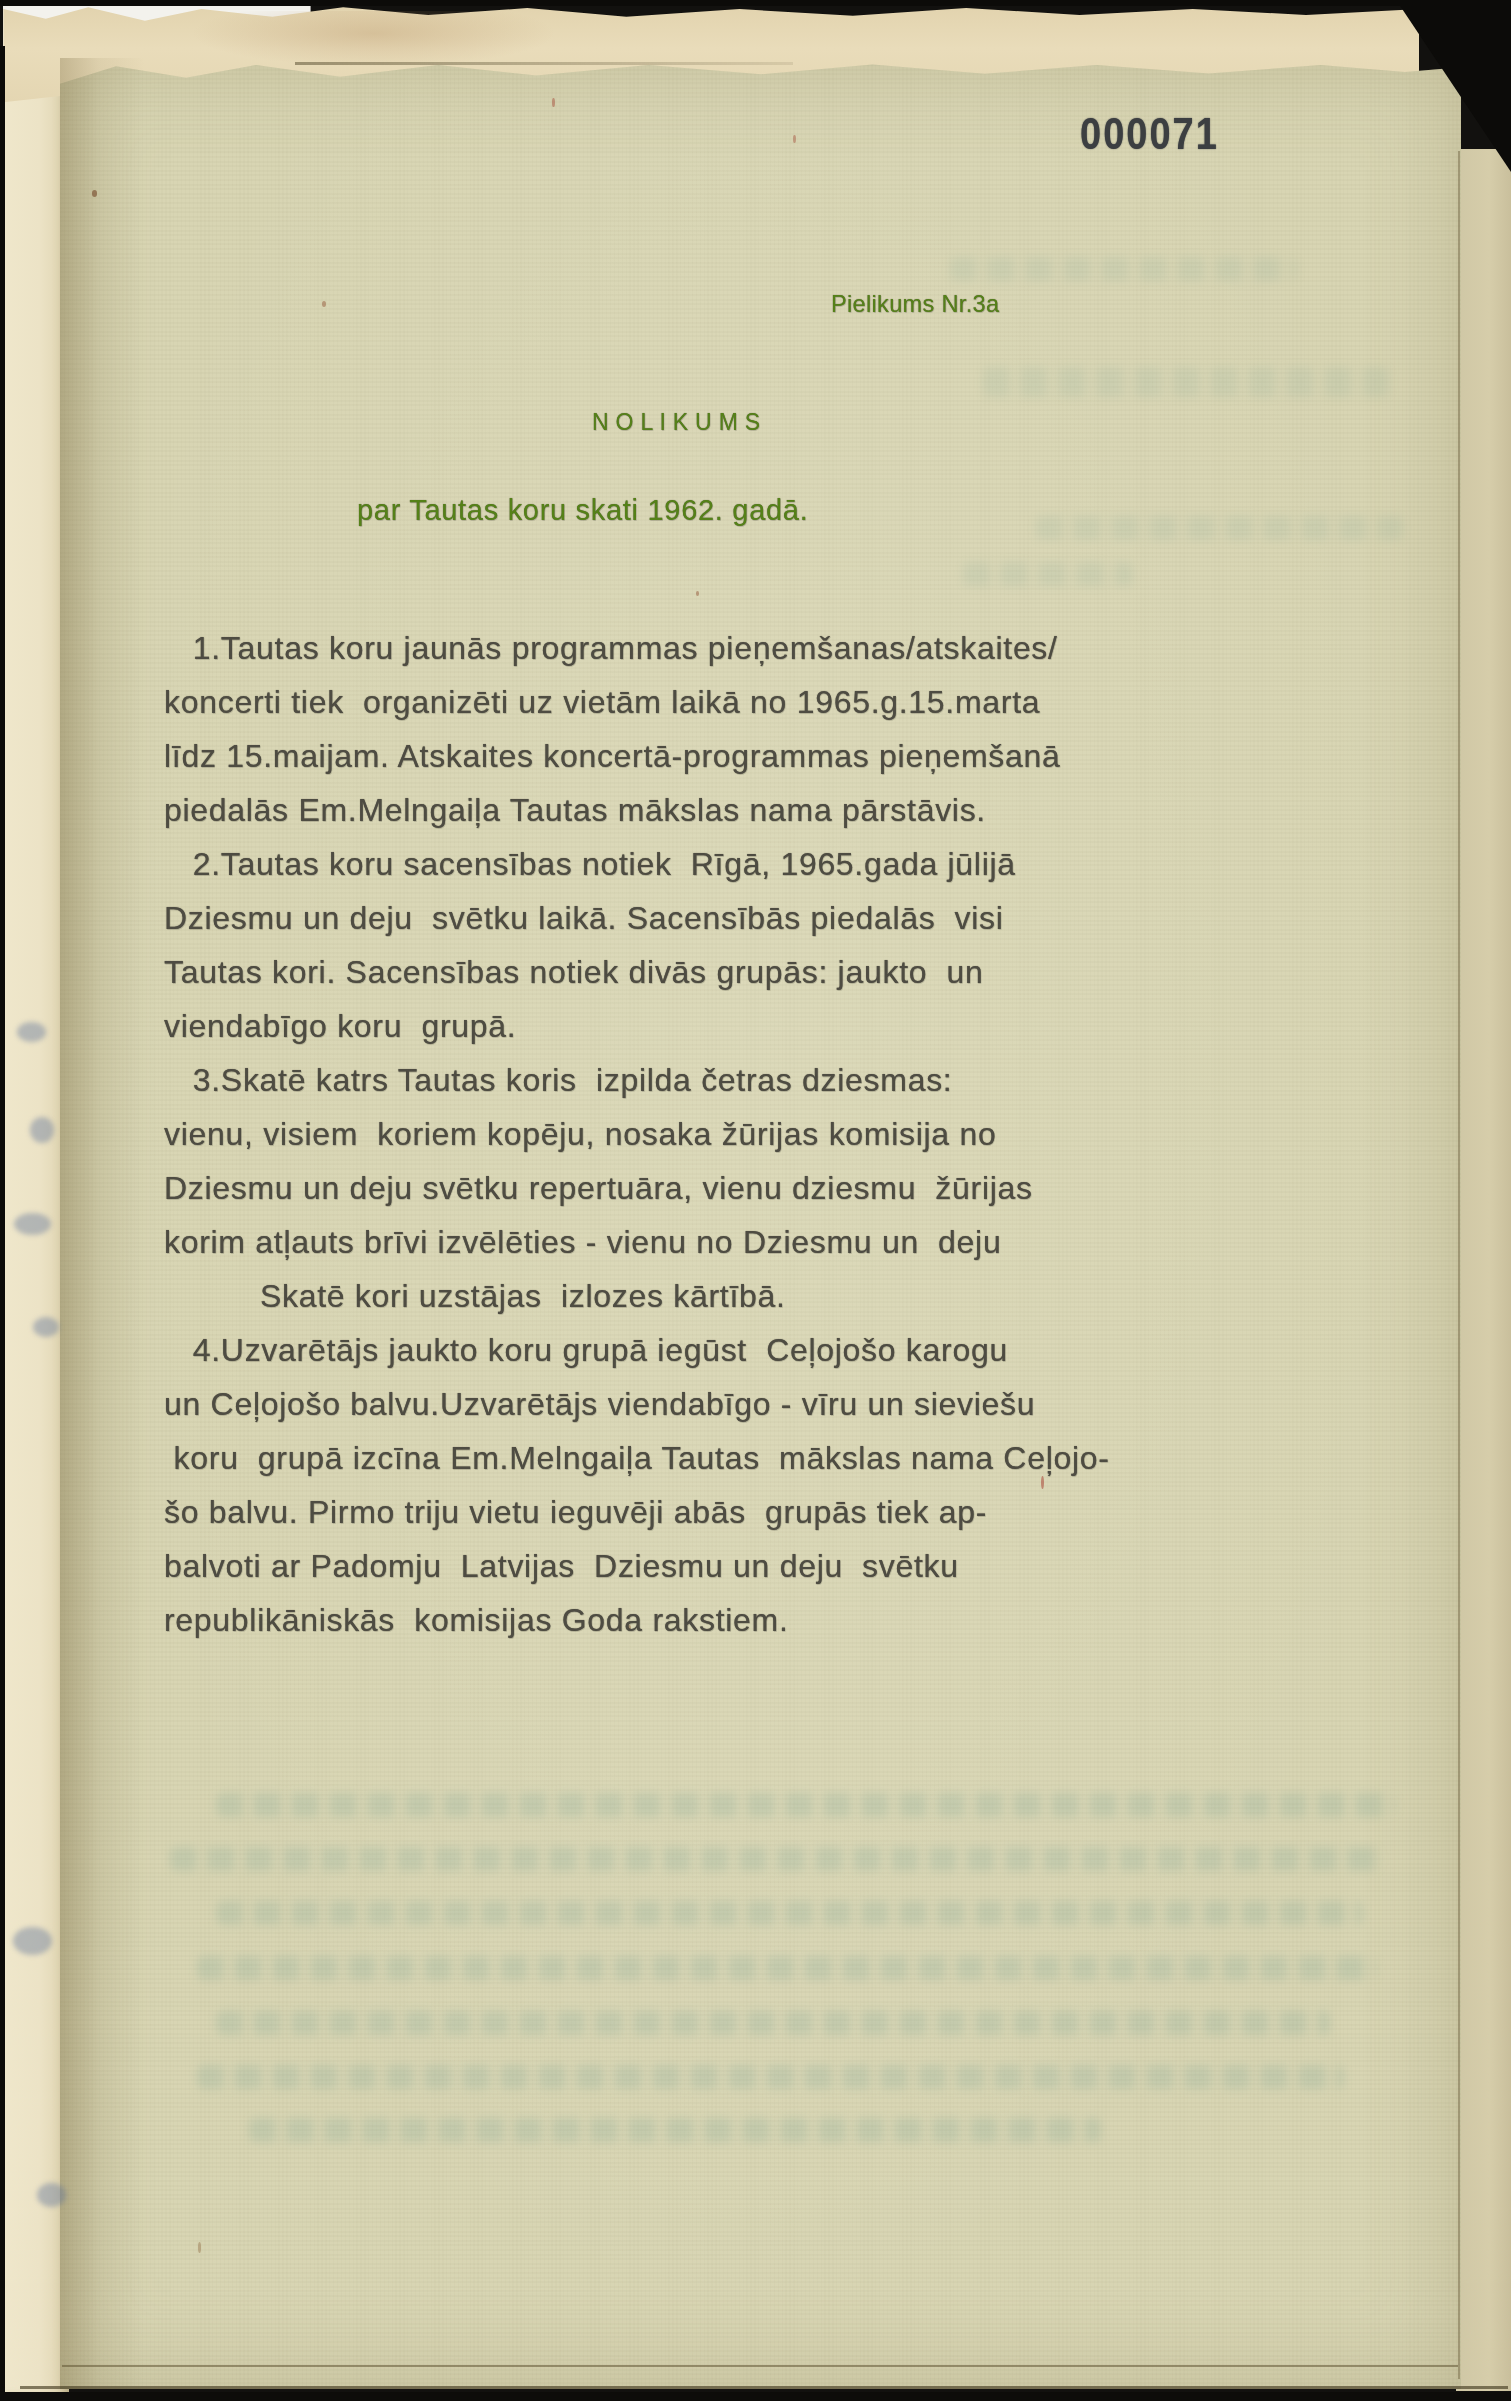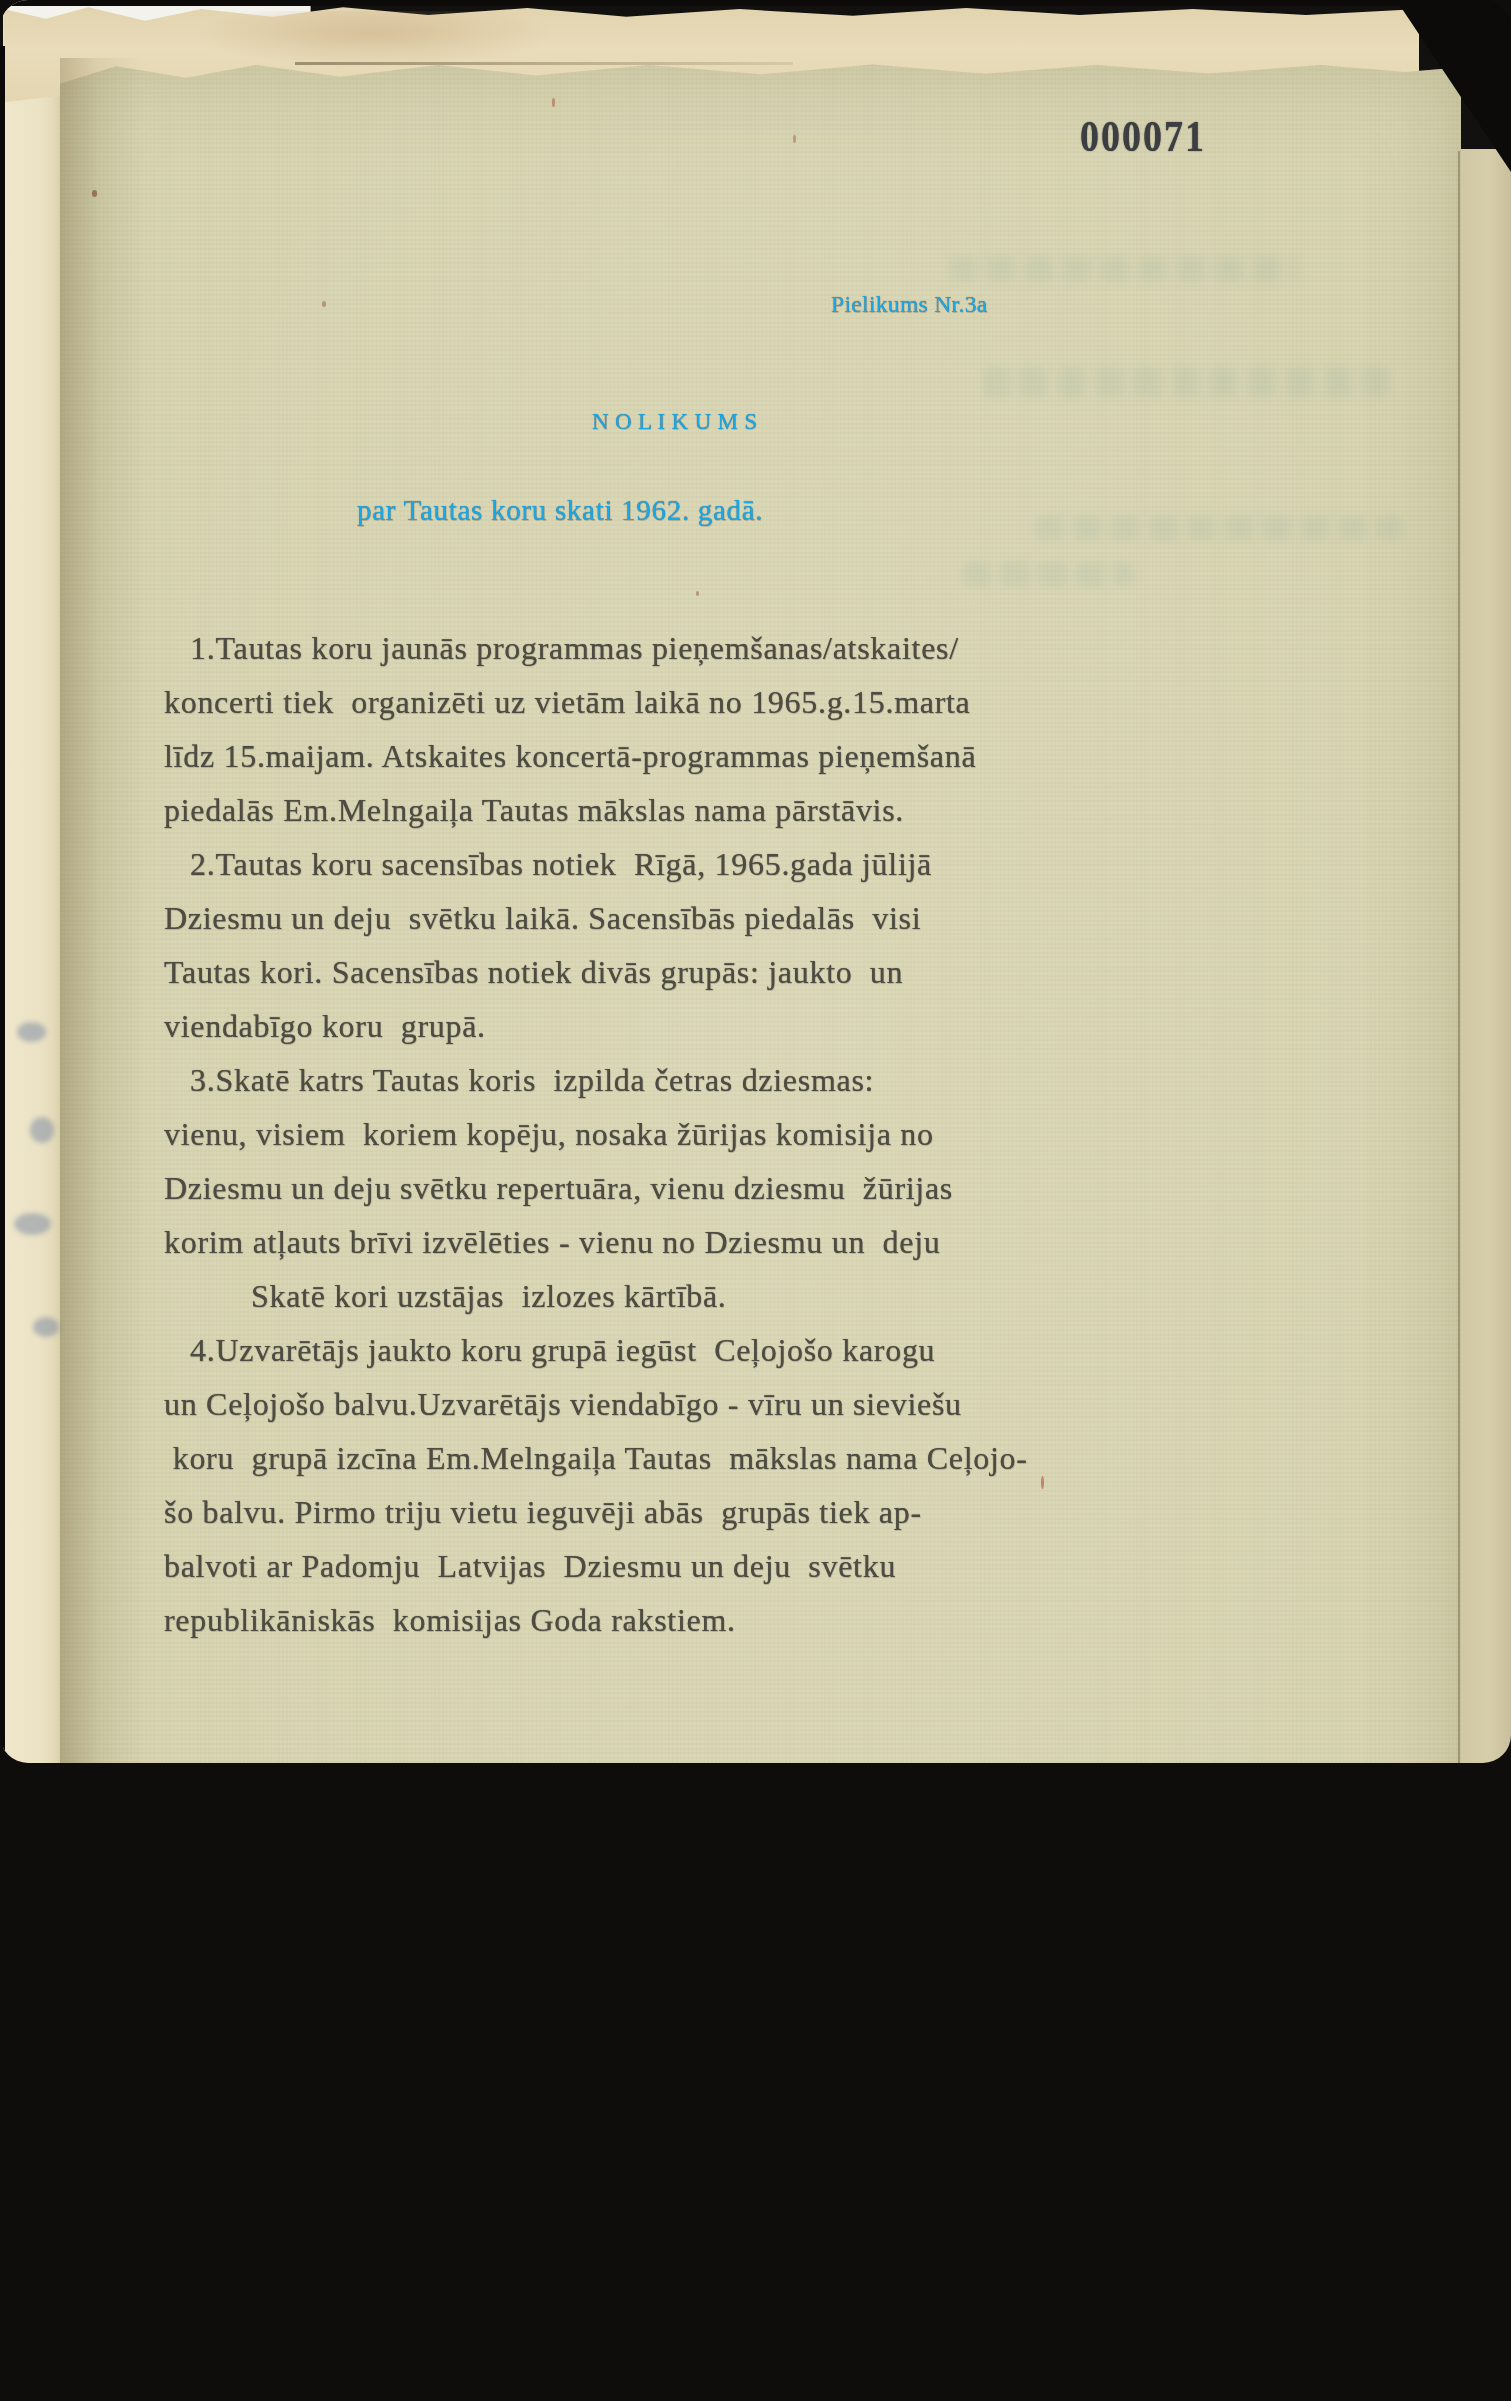--- a/index.html
+++ b/index.html
@@ -1,20 +1,19 @@
 <!DOCTYPE html>
 <html style="font-size:10.5px"><head>
 <meta charset="utf-8">
 <style>
   html,body{margin:0;padding:0;background:#0e0d0b;}
   #scan{
-    position:relative;width:1511px;height:1763px;overflow:hidden;
+    position:relative;width:1511px;height:2401px;overflow:hidden;
     background:#12110f;
-    font-family:Liberation Serif, serif;
-    border-radius:28px;
+    font-family:Liberation Sans, sans-serif;
   }
   
   .white-wedge{
     position:absolute;left:2.6px;top:0;width:308px;height:60px;
     background:#f3f2ed;
     clip-path:polygon(0 0,100% 0,100% 28%,55% 45%,20% 90%,0 100%);
   }
   .black-corner-tr{
     position:absolute;left:1337px;top:0;width:174px;height:172px;
     background:#0c0b09;
@@ -69,21 +68,21 @@
   }
   .right-edge-hairline{
     position:absolute;left:1458px;top:151px;width:2px;height:2228px;
     background:rgba(115,104,70,.5);
   }
   .bottom-hairline-1{position:absolute;left:62px;top:2365px;width:1396px;height:2px;background:rgba(96,86,52,.55);filter:blur(0.4px);}
   .bottom-hairline-2{position:absolute;left:19.7px;top:2386px;width:1488px;height:2.6px;background:rgba(70,62,36,.65);filter:blur(0.4px);}
 
   
   .ink{
-    position:absolute;color:#0ea5e9;opacity:.94;
+    position:absolute;color:#4d7c0f;opacity:.94;
     text-shadow:0 0 1px rgba(62,60,50,.8),0.7px 0.7px 0 rgba(62,60,50,.18);
     white-space:pre;
   }
   .stamp{
     left:1080px;top:110px;font-size:38px;font-weight:bold;letter-spacing:2px;
     color:#33363b;transform:scaleY(1.16);transform-origin:top left;
     text-shadow:0 0 1.3px rgba(40,44,50,.85);
   }
   .annex{left:831px;top:291px;font-size:23.6px;letter-spacing:0.3px;}
   .title{left:592px;top:409px;font-size:23px;letter-spacing:0.3px;}

